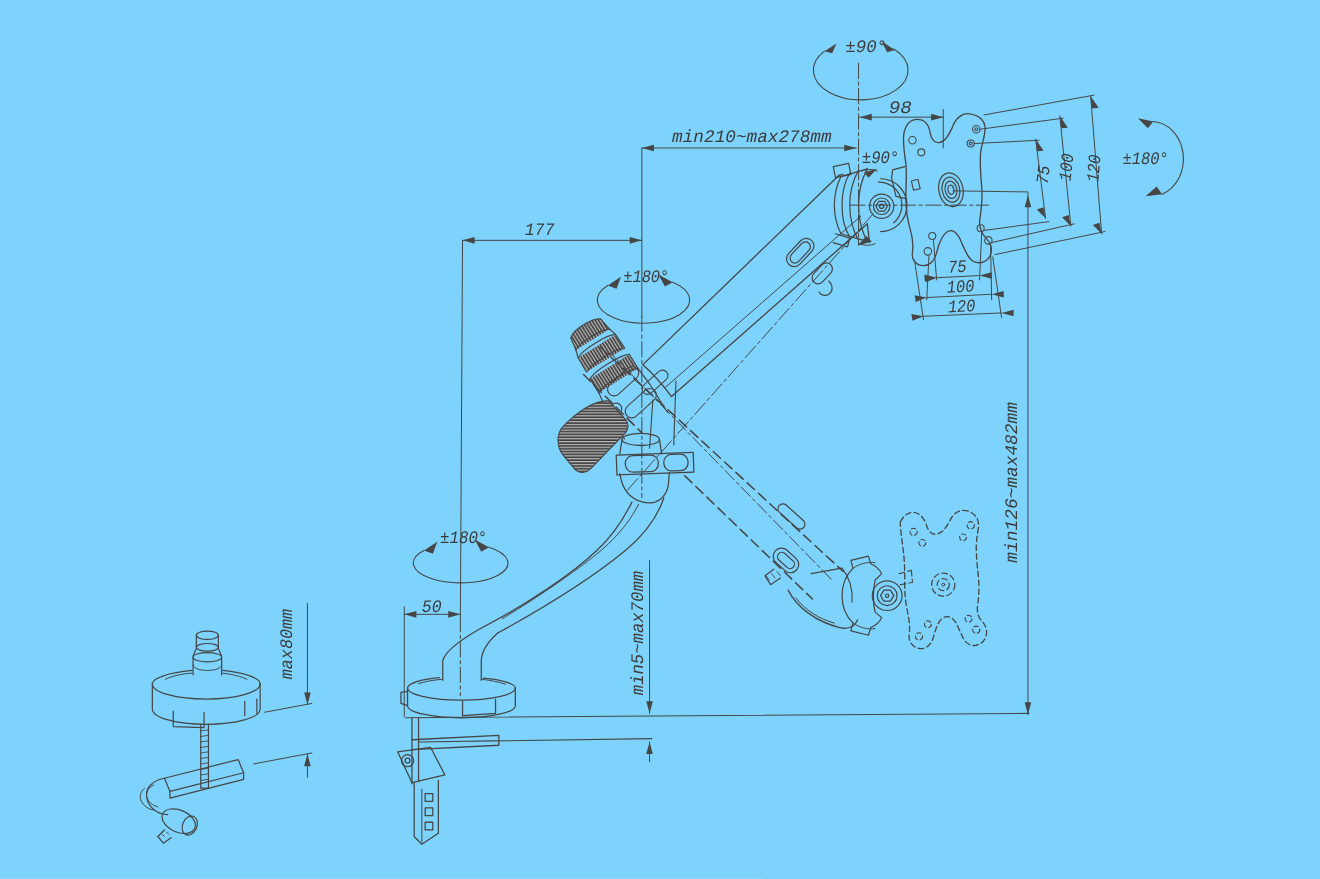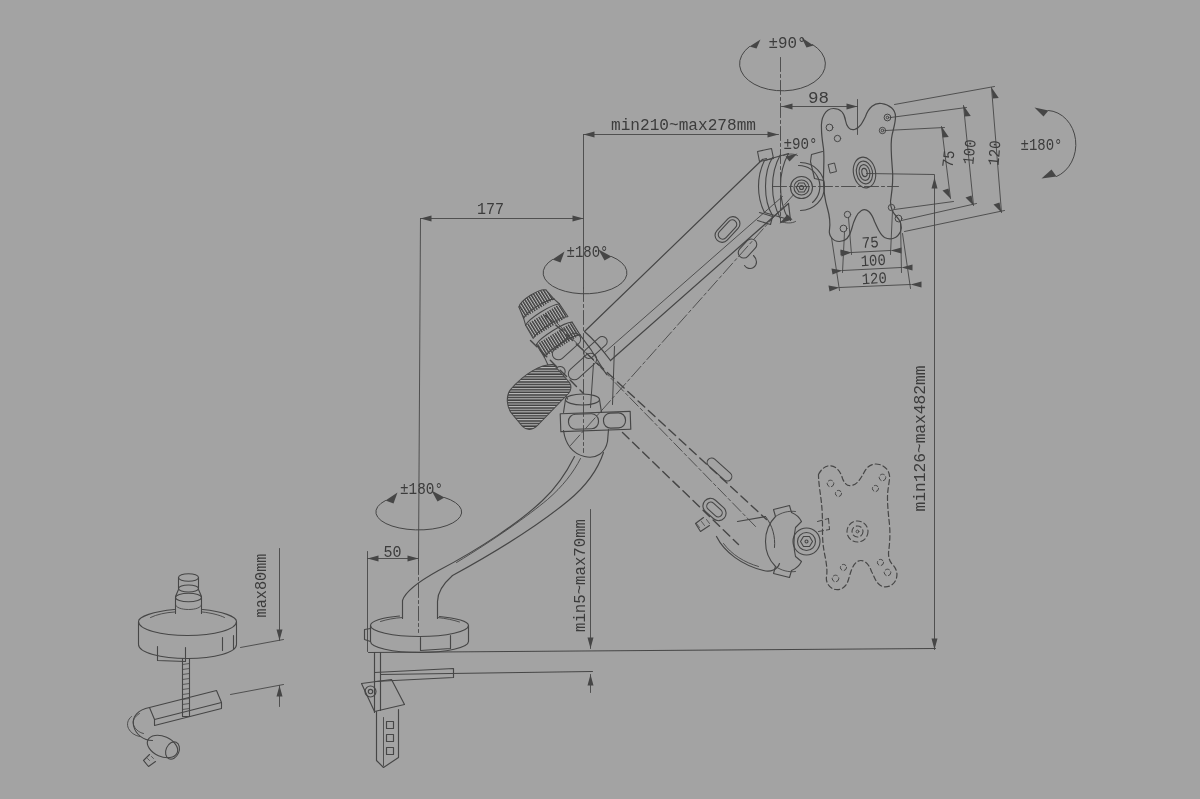--- a/index.html
+++ b/index.html
@@ -1,16 +1,16 @@
 <!DOCTYPE html>
 <html><head>
 <meta charset="utf-8">
 <style>
   html,body{margin:0;padding:0;background:#ffffff;}
-  #page{width:1200px;height:799px;position:relative;background:#a3a3a3;overflow:hidden;}
+  #page{width:1200px;height:799px;position:relative;background:#7dd3fc;overflow:hidden;font-style:italic;}
   svg{position:absolute;top:0;left:0;}
   text{font-family:"Liberation Mono", monospace;fill:#3c3c3c;}
 </style>
 </head>
 <body>
 <div id="page">
 <svg width="1200" height="799" viewBox="0 0 1200 799">
 <defs>
 <pattern id="knurl" width="2.6" height="2.6" patternUnits="userSpaceOnUse">
   <rect width="2.6" height="2.6" fill="#3b3b3b"></rect>

